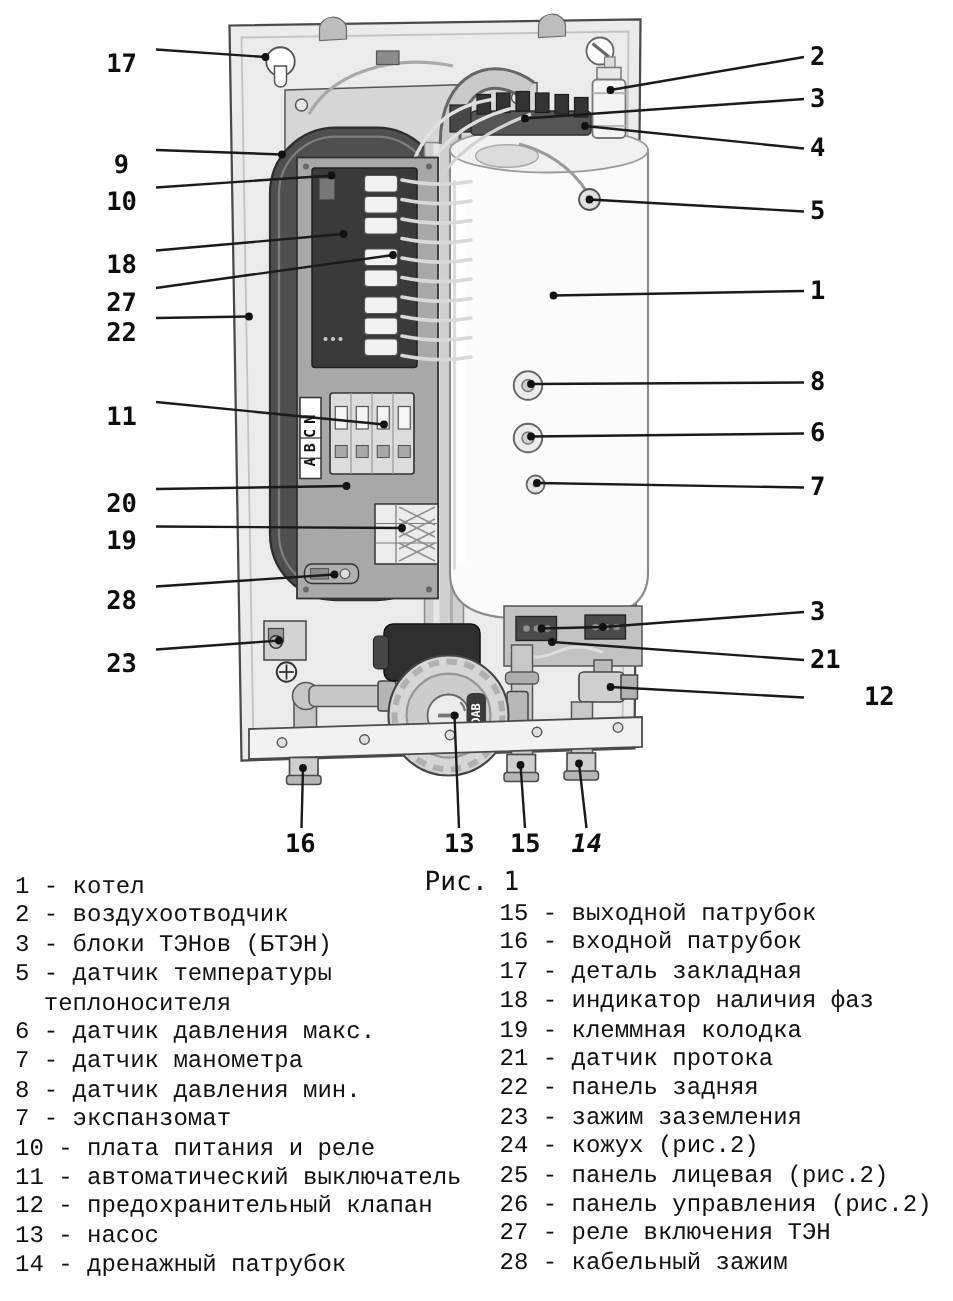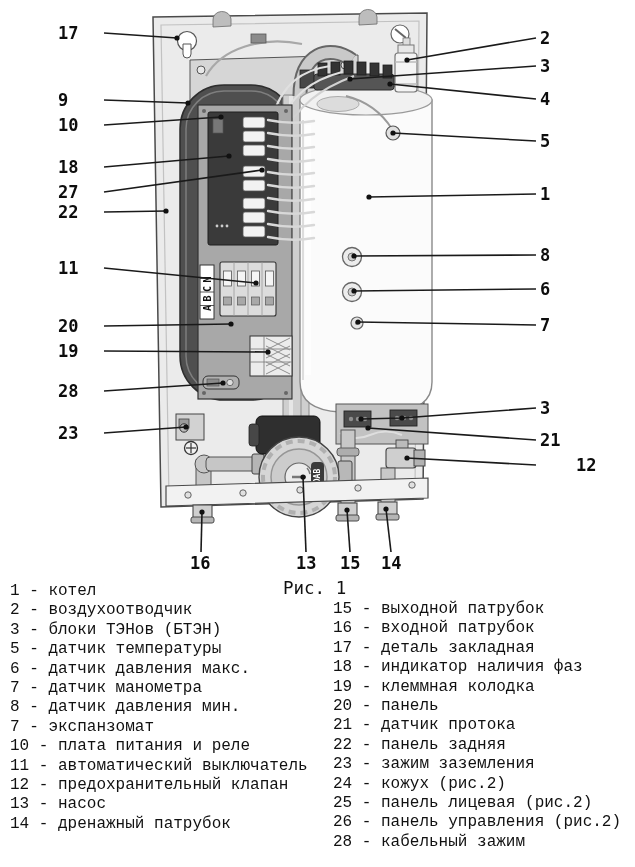--- a/index.html
+++ b/index.html
@@ -6,21 +6,21 @@
   .screenshot{
     position:relative;width:635px;height:867px;background:#ffffff;overflow:hidden;
     font-family:"Liberation Mono","DejaVu Sans Mono",monospace;color:#111;
   }
   .diagram{position:absolute;left:0;top:0;width:635px;height:575px;}
   .diagram svg{position:absolute;left:0;top:0;}
   .callout{
     position:absolute;font-family:"DejaVu Sans Mono","Liberation Mono",monospace;
     font-weight:bold;font-size:17px;line-height:19px;color:#0d0d0d;white-space:nowrap;
   }
-  .callout.cl{width:46px;text-align:left;}
+  .callout.cl{width:46px;text-align:center;margin-top:10px;}
   .legend-col{position:absolute;font-size:16px;line-height:19.4px;}
   .legend-line{white-space:pre;}
   .legend-left{left:10px;top:582px;}
   .legend-right{left:333px;top:600px;}
   .figure-caption{
     position:absolute;left:283px;top:578px;font-weight:normal;font-size:17.5px;
     font-family:"DejaVu Sans Mono","Liberation Mono",monospace;white-space:pre;
   }
 </style>
 </head>
@@ -357,50 +357,51 @@
     <span class="callout" style="left:540px;top:246px;">8</span>
     <span class="callout" style="left:540px;top:280px;">6</span>
     <span class="callout" style="left:540px;top:316px;">7</span>
     <span class="callout" style="left:540px;top:399px;">3</span>
     <span class="callout" style="left:540px;top:431px;">21</span>
     <span class="callout" style="left:540px;top:456px;margin-left:36px;">12</span>
 
     <span class="callout" style="left:190px;top:554px;">16</span>
     <span class="callout" style="left:296px;top:554px;">13</span>
     <span class="callout" style="left:340px;top:554px;">15</span>
-    <span class="callout" style="left:381px;top:554px;">14</span>
+    <span class="callout" style="left:381px;top:554px;font-style:italic;">14</span>
   </div>
 
   <div class="figure-caption">Рис. 1</div>
 
   <div class="legend-col legend-left">
     <div class="legend-line">1 - котел</div>
     <div class="legend-line">2 - воздухоотводчик</div>
     <div class="legend-line">3 - блоки ТЭНов (БТЭН)</div>
     <div class="legend-line">5 - датчик температуры</div>
+    <div class="legend-line">  теплоносителя</div>
     <div class="legend-line">6 - датчик давления макс.</div>
     <div class="legend-line">7 - датчик манометра</div>
     <div class="legend-line">8 - датчик давления мин.</div>
     <div class="legend-line">7 - экспанзомат</div>
     <div class="legend-line">10 - плата питания и реле</div>
     <div class="legend-line">11 - автоматический выключатель</div>
     <div class="legend-line">12 - предохранительный клапан</div>
     <div class="legend-line">13 - насос</div>
     <div class="legend-line">14 - дренажный патрубок</div>
   </div>
 
   <div class="legend-col legend-right">
     <div class="legend-line">15 - выходной патрубок</div>
     <div class="legend-line">16 - входной патрубок</div>
     <div class="legend-line">17 - деталь закладная</div>
     <div class="legend-line">18 - индикатор наличия фаз</div>
     <div class="legend-line">19 - клеммная колодка</div>
-    <div class="legend-line">20 - панель</div>
     <div class="legend-line">21 - датчик протока</div>
     <div class="legend-line">22 - панель задняя</div>
     <div class="legend-line">23 - зажим заземления</div>
     <div class="legend-line">24 - кожух (рис.2)</div>
     <div class="legend-line">25 - панель лицевая (рис.2)</div>
     <div class="legend-line">26 - панель управления (рис.2)</div>
+    <div class="legend-line">27 - реле включения ТЭН</div>
     <div class="legend-line">28 - кабельный зажим</div>
   </div>
 
 </div>
 
 </body></html>

